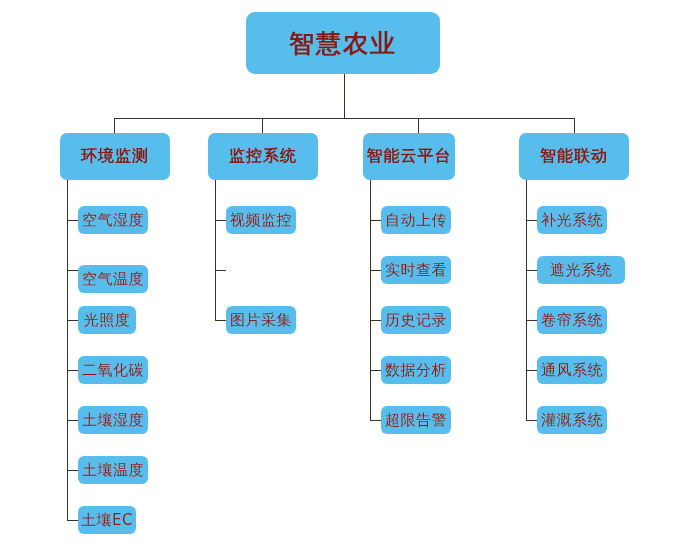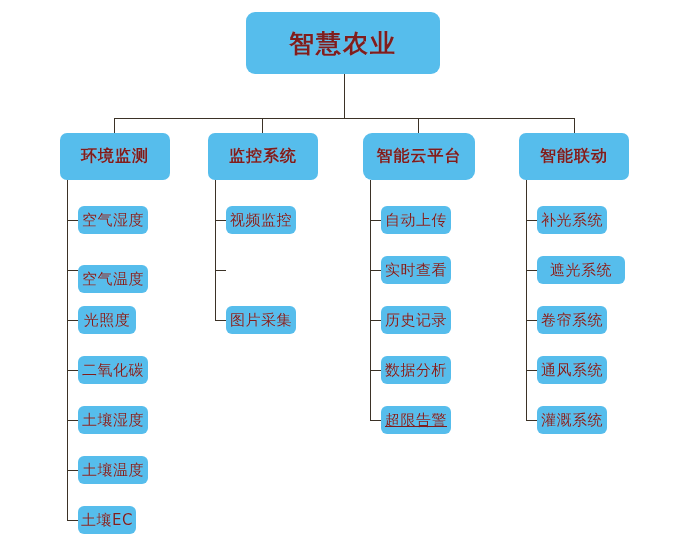--- a/index.html
+++ b/index.html
@@ -133,21 +133,21 @@
     <span>视频监控</span>
   </div>
 
   <div class="conn conn-h" style="left:215px; top:270px; width:11px; height:1px;"></div>
 
   <div class="conn conn-h" style="left:215px; top:320px; width:11px; height:1px;"></div>
   <div class="node node-l3" style="left:226px; top:306px; width:70px; height:28px;">
     <span>图片采集</span>
   </div>
 
-  <div class="node node-l2" style="left:363px; top:133px; width:112px; height:47px;border-radius:9px;">
+  <div class="node node-l2" style="left:363px; top:133px; width:92px; height:47px;">
     <span>智能云平台</span>
   </div>
 
   <div class="conn conn-v" style="left:370px; top:180px; width:1px; height:240px;"></div>
 
   <div class="conn conn-h" style="left:370px; top:220px; width:11px; height:1px;"></div>
   <div class="node node-l3" style="left:381px; top:206px; width:70px; height:28px;">
     <span>自动上传</span>
   </div>
 
@@ -160,21 +160,21 @@
   <div class="node node-l3" style="left:381px; top:306px; width:70px; height:28px;">
     <span>历史记录</span>
   </div>
 
   <div class="conn conn-h" style="left:370px; top:370px; width:11px; height:1px;"></div>
   <div class="node node-l3" style="left:381px; top:356px; width:70px; height:28px;">
     <span>数据分析</span>
   </div>
 
   <div class="conn conn-h" style="left:370px; top:420px; width:11px; height:1px;"></div>
-  <div class="node node-l3" style="left:381px; top:406px; width:70px; height:28px;text-decoration:underline;">
+  <div class="node node-l3" style="left:381px; top:406px; width:70px; height:28px;">
     <span>超限告警</span>
   </div>
 
   <div class="node node-l2" style="left:519px; top:133px; width:110px; height:47px;">
     <span>智能联动</span>
   </div>
 
   <div class="conn conn-v" style="left:526px; top:180px; width:1px; height:240px;"></div>
 
   <div class="conn conn-h" style="left:526px; top:220px; width:11px; height:1px;"></div>

